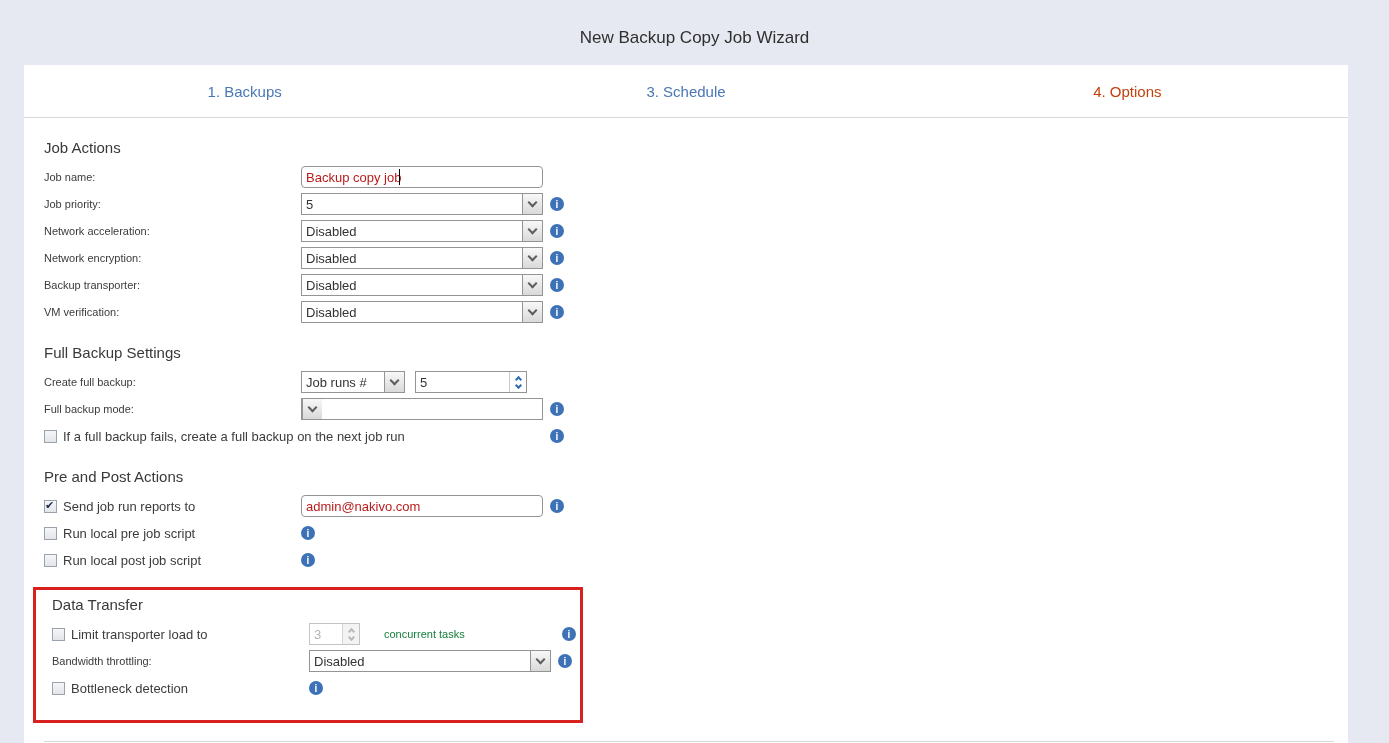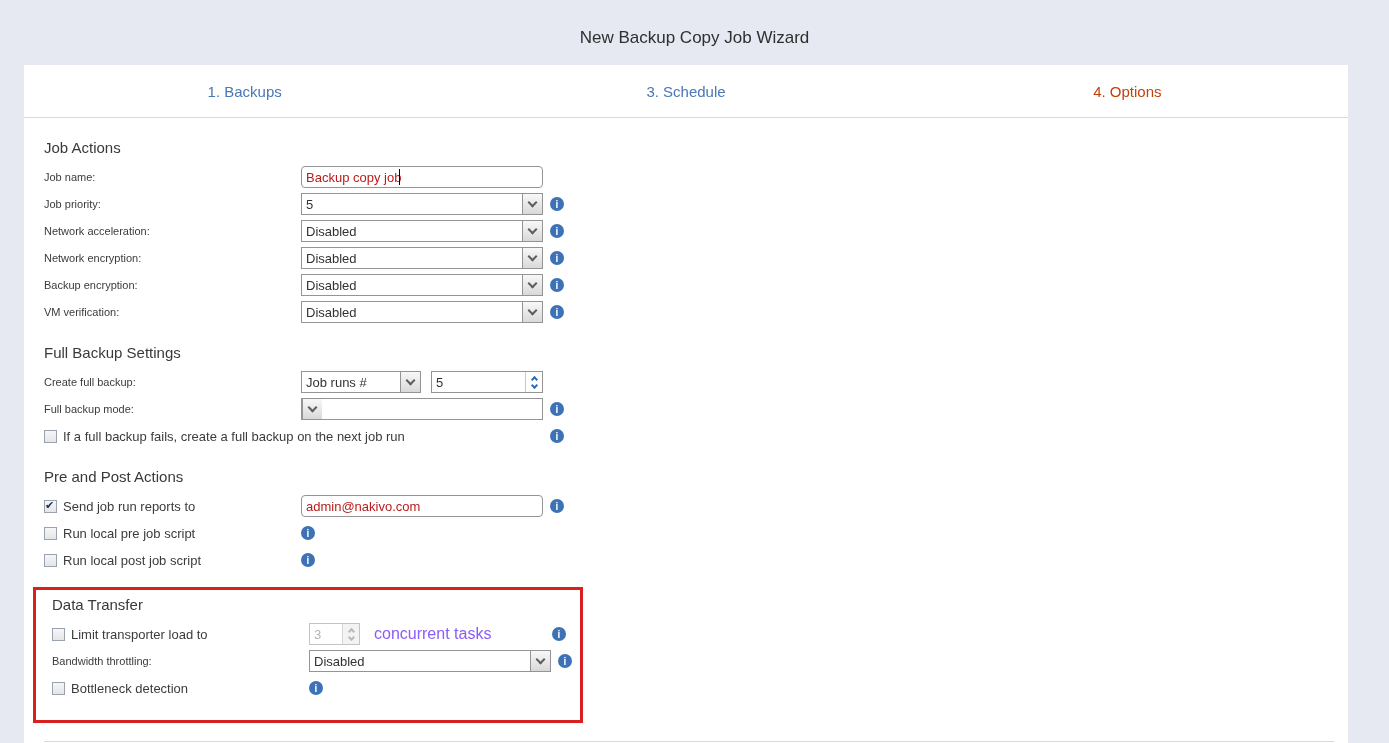--- a/index.html
+++ b/index.html
@@ -32,21 +32,21 @@
   input.txt {
     width: 242px; height: 22px; border: 1px solid #949494; background: #fff;
     font-family: inherit; font-size: 13px; color: #b91c1c; padding: 0 4px; border-radius: 4px;
   }
   .caret { position: absolute; left: 98px; top: 3px; width: 1px; height: 16px; background: #000; }
 
   .select {
     width: 242px; height: 22px; border: 1px solid #949494; background: #fff;
     display: flex; align-items: stretch; cursor: pointer;
   }
-  .select.narrow { width: 120px; }
+  .select.narrow { width: 104px; }
   .select .sv { flex: 1; font-size: 13px; color: #333; padding: 3px 4px; overflow: hidden; white-space: nowrap; }
   .select .sa {
     width: 20px; flex: none; border-left: 1px solid #949494;
     background: linear-gradient(#f8f8f8, #d9d9d9);
     display: flex; align-items: center; justify-content: center;
   }
   .chev { width: 7px; height: 7px; border-right: 2px solid #5d5d5d; border-bottom: 2px solid #5d5d5d;
           transform: rotate(45deg); margin-top: -3px; }
 
   .spin { width: 112px; height: 22px; border: 1px solid #949494; background: #fff; display: flex; margin-left: 10px; }
@@ -75,21 +75,21 @@
     position: relative;
   }
   .checkbox.checked::after {
     content: "\2714"; font-size: 11px; color: #24324c; position: absolute; top: -2px; left: 0px;
   }
   .chkgrp { display: flex; align-items: center; }
   .chkgrp .cl { font-size: 13px; margin-left: 6px; color: #3b3b3b; }
   .w257 { width: 257px; flex: none; }
   .w499 { width: 499px; flex: none; }
 
-  .suffix { font-size: 16px; color: #8b5cf6; margin-left: 14px; width: 178px; flex: none; }
+  .suffix { font-size: 11px; color: #15803d; margin-left: 24px; width: 178px; flex: none; }
 
   
   .hl-box { border: 3px solid #d8201f; width: 550px; margin: 16px 0 0 -11px; padding: 6px 0 9px 16px; }
   .hl-box h2.sec { margin-top: 0; }
 
   
   .footer-divider { border-top: 1px solid #d9d9d9; margin: 18px 14px 0 0; }
 </style>
 </head>
 <body>
@@ -145,21 +145,21 @@
       <div class="select">
         <span class="sv">Disabled</span>
         <span class="sa">
             <i class="chev"></i>
           </span>
       </div>
       <span class="info">i</span>
     </div>
 
     <div class="row">
-      <span class="lbl">Backup encryption:</span>
+      <span class="lbl">Backup transporter:</span>
       <div class="select">
         <span class="sv">Disabled</span>
         <span class="sa">
             <i class="chev"></i>
           </span>
       </div>
       <span class="info">i</span>
     </div>
 
     <div class="row">

